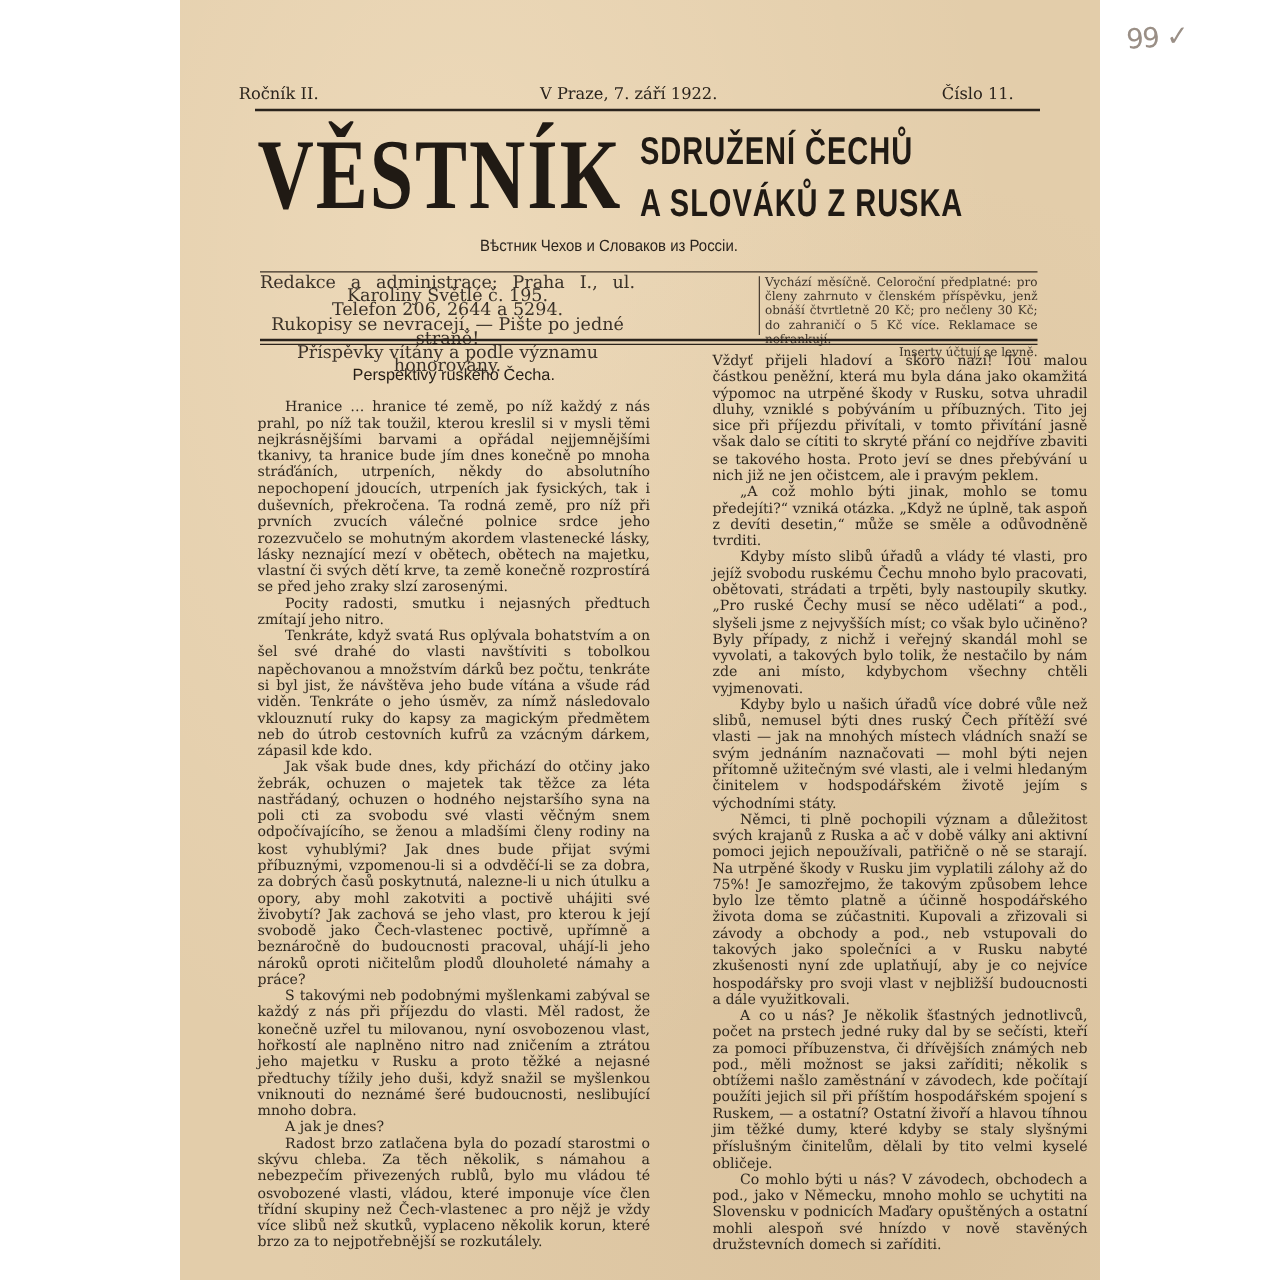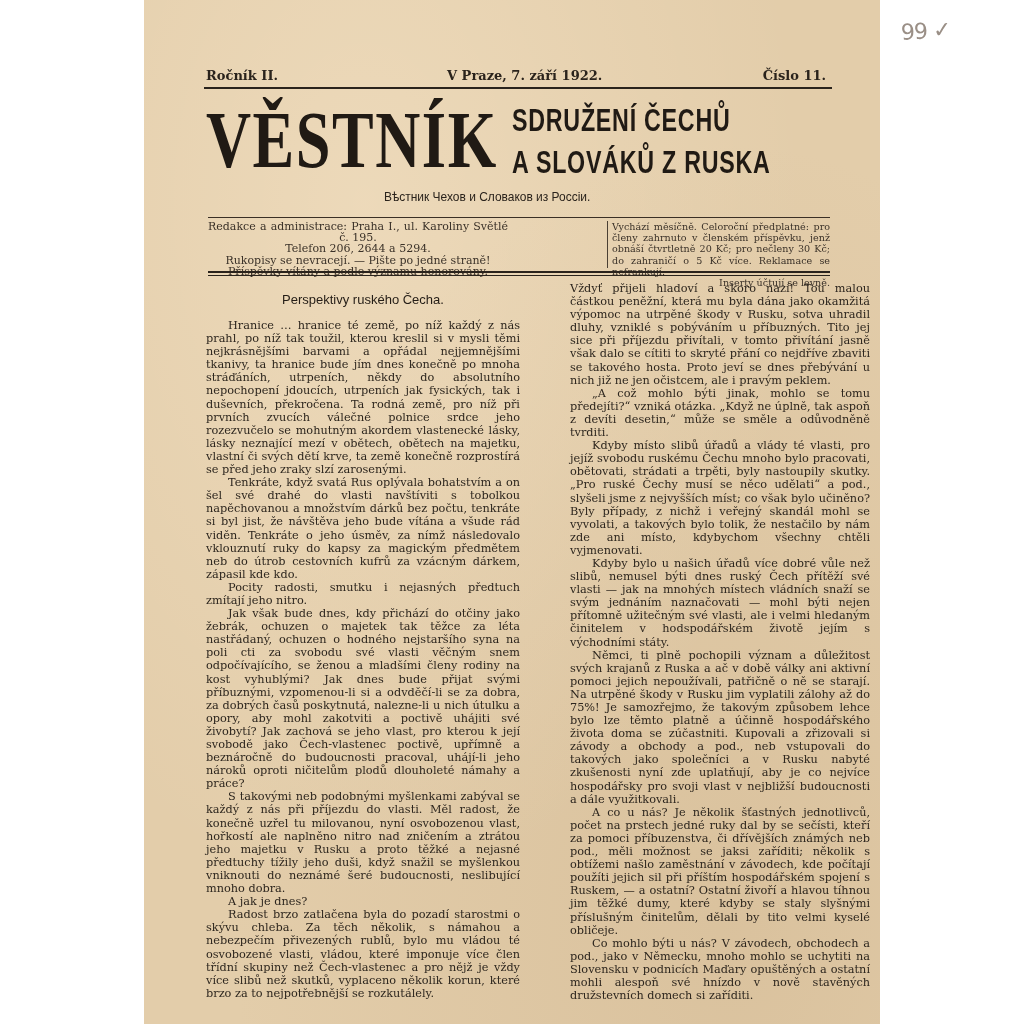--- a/index.html
+++ b/index.html
@@ -6,36 +6,36 @@
   body { width:1024px; height:1024px; background:#ffffff; position:relative; overflow:hidden; }
   .page {
     position:absolute; left:144px; top:0; width:736px; height:1024px;
     background:#e3cdaa;
     background-image: radial-gradient(ellipse at 30% 20%, rgba(255,240,215,0.35), rgba(0,0,0,0) 60%),
                       radial-gradient(ellipse at 80% 90%, rgba(190,160,120,0.25), rgba(0,0,0,0) 60%);
     color:#2a231c;
     font-family:"DejaVu Serif", serif;
   }
   .pencil { position:absolute; left:757px; top:18px; width:60px; font-family:"DejaVu Sans", sans-serif; font-size:22px; color:#9a8f86; letter-spacing:-1px; transform:rotate(-4deg); }
-  .topline { position:absolute; left:62px; top:68px; width:620px; height:18px; font-size:13px; font-weight:bold; }
+  .topline { position:absolute; left:47px; top:68px; width:620px; height:18px; font-size:13px; font-weight:normal; }
   .topline span { position:absolute; top:0; }
   .rule-top { position:absolute; left:60px; top:87px; width:628px; height:2px; background:#2a231c; }
   .masthead-big {
     position:absolute; left:62px; top:94px; height:92px;
     font-family:"Liberation Serif", serif; font-weight:bold; font-size:80px; line-height:92px;
     letter-spacing:2px; transform:scaleX(0.78); transform-origin:left center; color:#201a14;
   }
   .masthead-sub {
     position:absolute; left:368px; top:100px; width:320px;
     font-family:"Liberation Sans", sans-serif; font-weight:bold; font-size:31px; line-height:42px;
     letter-spacing:1px; transform:scaleX(0.75); transform-origin:left top; white-space:nowrap; color:#201a14;
   }
   .russian { position:absolute; left:240px; top:189px; font-family:"Liberation Sans", sans-serif; font-size:13px; transform:scaleX(0.92); transform-origin:left top; }
   .rule-thin { position:absolute; left:64px; top:217px; width:622px; height:1px; background:#3a2f25; }
-  .info-left { position:absolute; left:64px; top:221px; width:300px; font-size:11px; line-height:11.2px; text-align:center; color:#3a3128; }
+  .info-left { position:absolute; left:64px; top:221px; width:300px; font-size:14px; line-height:11.2px; text-align:center; color:#3a3128; }
   .info-left div:first-child { text-align:justify; text-align-last:center; }
   .info-divider { position:absolute; left:463px; top:221px; width:1px; height:47px; background:#4a3f33; }
   .info-right { position:absolute; left:468px; top:221px; width:218px; font-size:9.6px; line-height:11.2px; text-align:justify; color:#3a3128; }
   .info-right .last { text-align:right; }
   .rule-double1 { position:absolute; left:64px; top:271px; width:622px; height:2px; background:#2a231c; }
   .rule-double2 { position:absolute; left:64px; top:275px; width:622px; height:1px; background:#2a231c; }
 
   .col { position:absolute; font-size:11.3px; line-height:13.1px; text-align:justify; color:#2d261e; }
   .col-left { left:62px; top:282px; width:314px; }
   .col-right { left:386px; top:282px; width:300px;margin-left:40px; }
@@ -74,22 +74,22 @@
   <div class="info-right">
     <div>Vychází měsíčně. Celoroční předplatné: pro členy zahrnuto v členském příspěvku, jenž obnáší čtvrtletně 20 Kč; pro nečleny 30 Kč; do zahraničí o 5 Kč více. Reklamace se nefrankují.</div>
     <div class="last">Inserty účtují se levně.</div>
   </div>
   <div class="rule-double1"></div>
   <div class="rule-double2"></div>
 
   <div class="col col-left">
     <div class="article-title">Perspektivy ruského Čecha.</div>
     <p>Hranice … hranice té země, po níž každý z nás prahl, po níž tak toužil, kterou kreslil si v mysli těmi nejkrásnějšími barvami a opřádal nejjemnějšími tkanivy, ta hranice bude jím dnes konečně po mnoha stráďáních, utrpeních, někdy do absolutního nepochopení jdoucích, utrpeních jak fysických, tak i duševních, překročena. Ta rodná země, pro níž při prvních zvucích válečné polnice srdce jeho rozezvučelo se mohutným akordem vlastenecké lásky, lásky neznající mezí v obětech, obětech na majetku, vlastní či svých dětí krve, ta země konečně rozprostírá se před jeho zraky slzí zarosenými.</p>
+    <p>Pocity radosti, smutku i nejasných předtuch zmítají jeho nitro.</p>
     <p>Tenkráte, když svatá Rus oplývala bohatstvím a on šel své drahé do vlasti navštíviti s tobolkou napěchovanou a množstvím dárků bez počtu, tenkráte si byl jist, že návštěva jeho bude vítána a všude rád viděn. Tenkráte o jeho úsměv, za nímž následovalo vklouznutí ruky do kapsy za magickým předmětem neb do útrob cestovních kufrů za vzácným dárkem, zápasil kde kdo.</p>
-    <p>Pocity radosti, smutku i nejasných předtuch zmítají jeho nitro.</p>
     <p>Jak však bude dnes, kdy přichází do otčiny jako žebrák, ochuzen o majetek tak těžce za léta nastřádaný, ochuzen o hodného nejstaršího syna na poli cti za svobodu své vlasti věčným snem odpočívajícího, se ženou a mladšími členy rodiny na kost vyhublými? Jak dnes bude přijat svými příbuznými, vzpomenou-li si a odvděčí-li se za dobra, za dobrých časů poskytnutá, nalezne-li u nich útulku a opory, aby mohl zakotviti a poctivě uhájiti své živobytí? Jak zachová se jeho vlast, pro kterou k její svobodě jako Čech-vlastenec poctivě, upřímně a beznáročně do budoucnosti pracoval, uhájí-li jeho nároků oproti ničitelům plodů dlouholeté námahy a práce?</p>
     <p>S takovými neb podobnými myšlenkami zabýval se každý z nás při příjezdu do vlasti. Měl radost, že konečně uzřel tu milovanou, nyní osvobozenou vlast, hořkostí ale naplněno nitro nad zničením a ztrátou jeho majetku v Rusku a proto těžké a nejasné předtuchy tížily jeho duši, když snažil se myšlenkou vniknouti do neznámé šeré budoucnosti, neslibující mnoho dobra.</p>
     <p>A jak je dnes?</p>
     <p>Radost brzo zatlačena byla do pozadí starostmi o skývu chleba. Za těch několik, s námahou a nebezpečím přivezených rublů, bylo mu vládou té osvobozené vlasti, vládou, které imponuje více člen třídní skupiny než Čech-vlastenec a pro nějž je vždy více slibů než skutků, vyplaceno několik korun, které brzo za to nejpotřebnější se rozkutálely.</p>
   </div>
 
   <div class="col col-right">
     <p class="noindent">Vždyť přijeli hladoví a skoro nazí! Tou malou částkou peněžní, která mu byla dána jako okamžitá výpomoc na utrpěné škody v Rusku, sotva uhradil dluhy, vzniklé s pobýváním u příbuzných. Tito jej sice při příjezdu přivítali, v tomto přivítání jasně však dalo se cítiti to skryté přání co nejdříve zbaviti se takového hosta. Proto jeví se dnes přebývání u nich již ne jen očistcem, ale i pravým peklem.</p>
     <p>„A což mohlo býti jinak, mohlo se tomu předejíti?“ vzniká otázka. „Když ne úplně, tak aspoň z devíti desetin,“ může se směle a odůvodněně tvrditi.</p>
     <p>Kdyby místo slibů úřadů a vlády té vlasti, pro jejíž svobodu ruskému Čechu mnoho bylo pracovati, obětovati, strádati a trpěti, byly nastoupily skutky. „Pro ruské Čechy musí se něco udělati“ a pod., slyšeli jsme z nejvyšších míst; co však bylo učiněno? Byly případy, z nichž i veřejný skandál mohl se vyvolati, a takových bylo tolik, že nestačilo by nám zde ani místo, kdybychom všechny chtěli vyjmenovati.</p>

